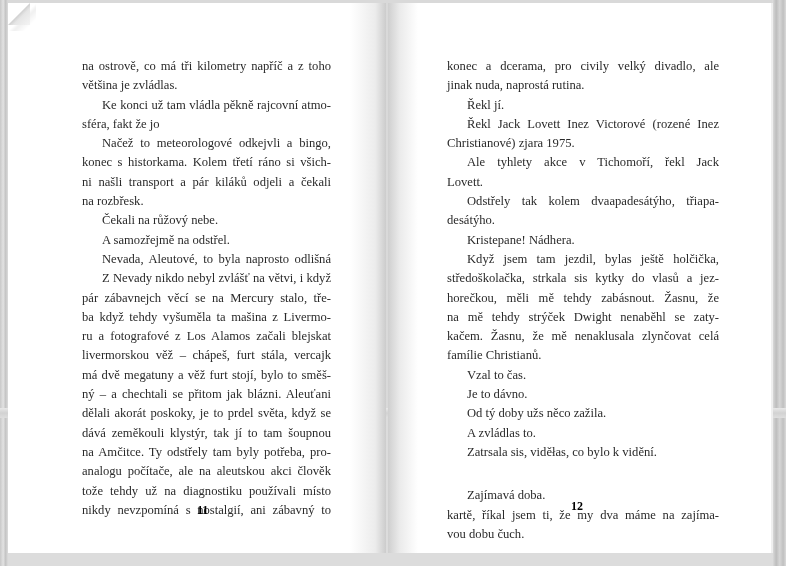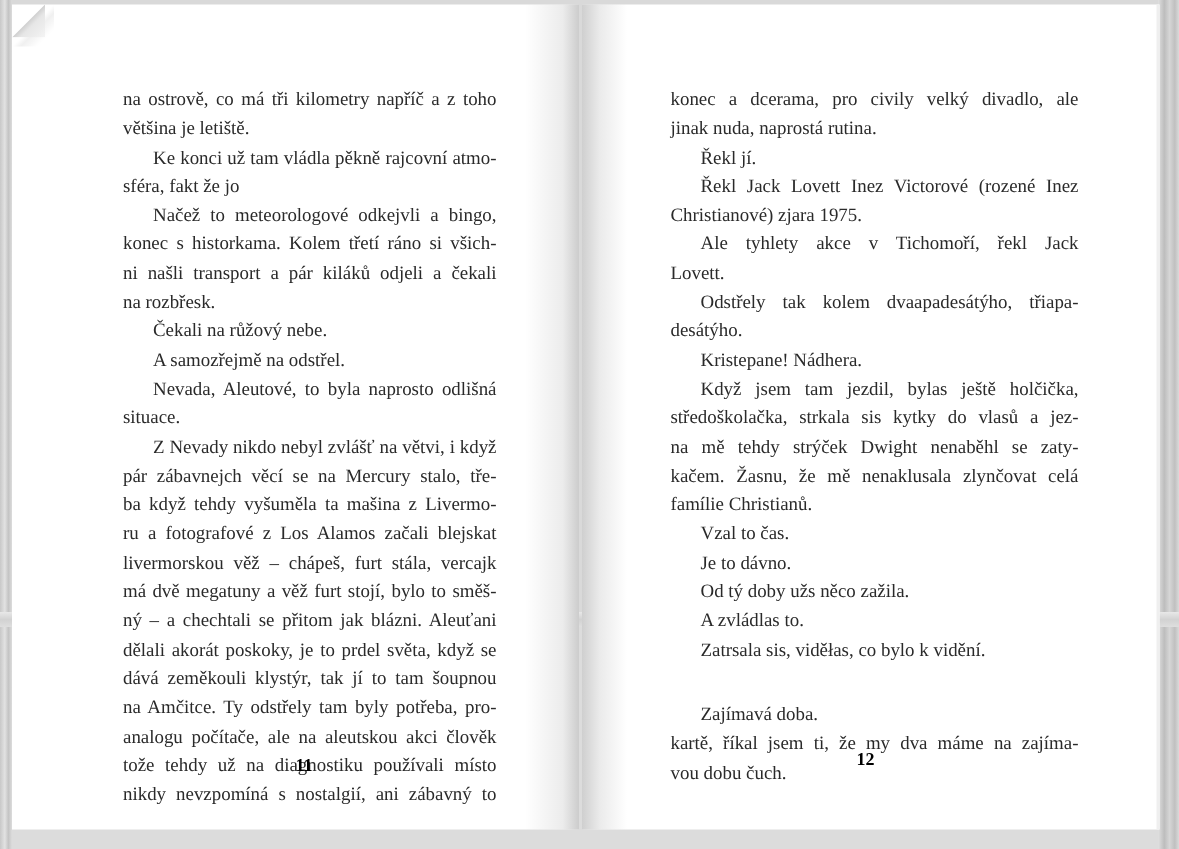--- a/index.html
+++ b/index.html
@@ -49,31 +49,30 @@
 
 <div class="viewer">
   <div class="left-edge"></div>
   <div class="right-edge"></div>
   <div class="bottom-edge"></div>
 
   <div class="page page-left">
     <div class="gutter-left"></div>
     <div class="text-block" id="left-text">
         <span class="line">na ostrově, co má tři kilometry napříč a z toho</span>
-        <span class="line last">většina je letiště.</span>
+        <span class="line last">většina je zvládlas.</span>
         <span class="line" style="padding-left: 20px;">Ke konci už tam vládla pěkně rajcovní atmo-</span>
         <span class="line last">sféra, fakt že jo</span>
         <span class="line" style="padding-left: 20px;">Načež to meteorologové odkejvli a bingo,</span>
         <span class="line">konec s historkama. Kolem třetí ráno si všich-</span>
         <span class="line">ni našli transport a pár kiláků odjeli a čekali</span>
         <span class="line last">na rozbřesk.</span>
         <span class="line last" style="padding-left: 20px;">Čekali na růžový nebe.</span>
         <span class="line last" style="padding-left: 20px;">A samozřejmě na odstřel.</span>
         <span class="line" style="padding-left: 20px;">Nevada, Aleutové, to byla naprosto odlišná</span>
-        <span class="line last">situace.</span>
         <span class="line" style="padding-left: 20px;">Z Nevady nikdo nebyl zvlášť na větvi, i když</span>
         <span class="line">pár zábavnejch věcí se na Mercury stalo, tře-</span>
         <span class="line">ba když tehdy vyšuměla ta mašina z Livermo-</span>
         <span class="line">ru a fotografové z Los Alamos začali blejskat</span>
         <span class="line">livermorskou věž – chápeš, furt stála, vercajk</span>
         <span class="line">má dvě megatuny a věž furt stojí, bylo to směš-</span>
         <span class="line">ný – a chechtali se přitom jak blázni. Aleuťani</span>
         <span class="line">dělali akorát poskoky, je to prdel světa, když se</span>
         <span class="line">dává zeměkouli klystýr, tak jí to tam šoupnou</span>
         <span class="line">na Amčitce. Ty odstřely tam byly potřeba, pro-</span>
@@ -93,20 +92,21 @@
         <span class="line last" style="padding-left: 20px;">Řekl jí.</span>
         <span class="line" style="padding-left: 20px;">Řekl Jack Lovett Inez Victorové (rozené Inez</span>
         <span class="line last">Christianové) zjara 1975.</span>
         <span class="line" style="padding-left: 20px;">Ale tyhlety akce v Tichomoří, řekl Jack</span>
         <span class="line last">Lovett.</span>
         <span class="line" style="padding-left: 20px;">Odstřely tak kolem dvaapadesátýho, třiapa-</span>
         <span class="line last">desátýho.</span>
         <span class="line last" style="padding-left: 20px;">Kristepane! Nádhera.</span>
         <span class="line" style="padding-left: 20px;">Když jsem tam jezdil, bylas ještě holčička,</span>
         <span class="line">středoškolačka, strkala sis kytky do vlasů a jez-</span>
+        <span class="line">horečkou, měli mě tehdy zabásnout. Žasnu, že</span>
         <span class="line">na mě tehdy strýček Dwight nenaběhl se zaty-</span>
         <span class="line">kačem. Žasnu, že mě nenaklusala zlynčovat celá</span>
         <span class="line last">famílie Christianů.</span>
         <span class="line last" style="padding-left: 20px;">Vzal to čas.</span>
         <span class="line last" style="padding-left: 20px;">Je to dávno.</span>
         <span class="line last" style="padding-left: 20px;">Od tý doby užs něco zažila.</span>
         <span class="line last" style="padding-left: 20px;">A zvládlas to.</span>
         <span class="line last" style="padding-left: 20px;">Zatrsala sis, viděłas, co bylo k vidění.</span>
         <span class="line last" style="padding-left: 20px; margin-top: 24px;">Zajímavá doba.</span>
         <span class="line">kartě, říkal jsem ti, že my dva máme na zajíma-</span>

